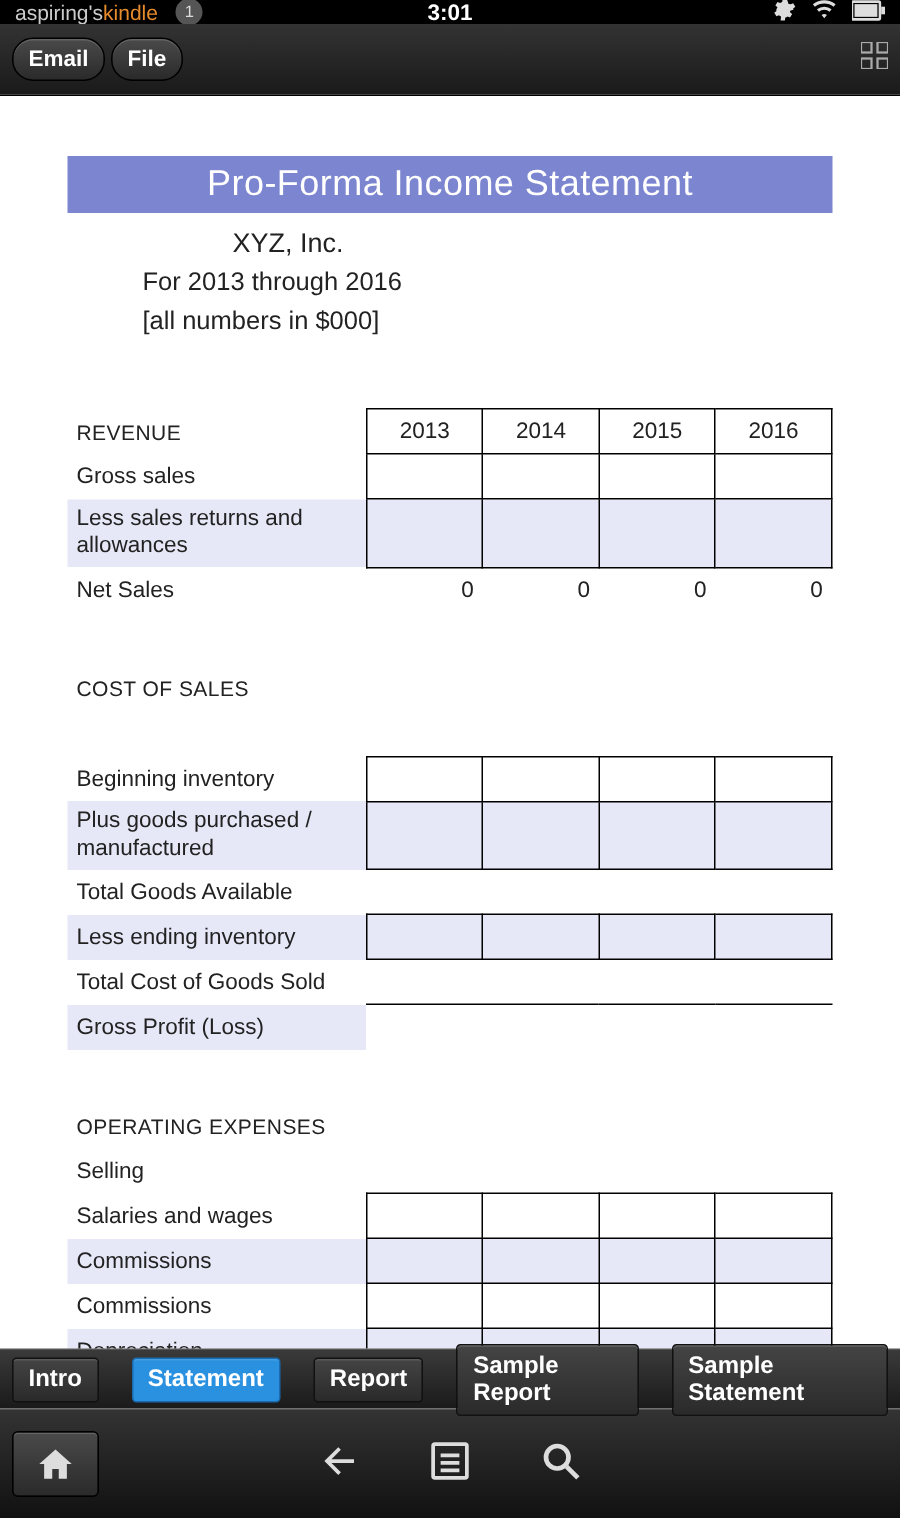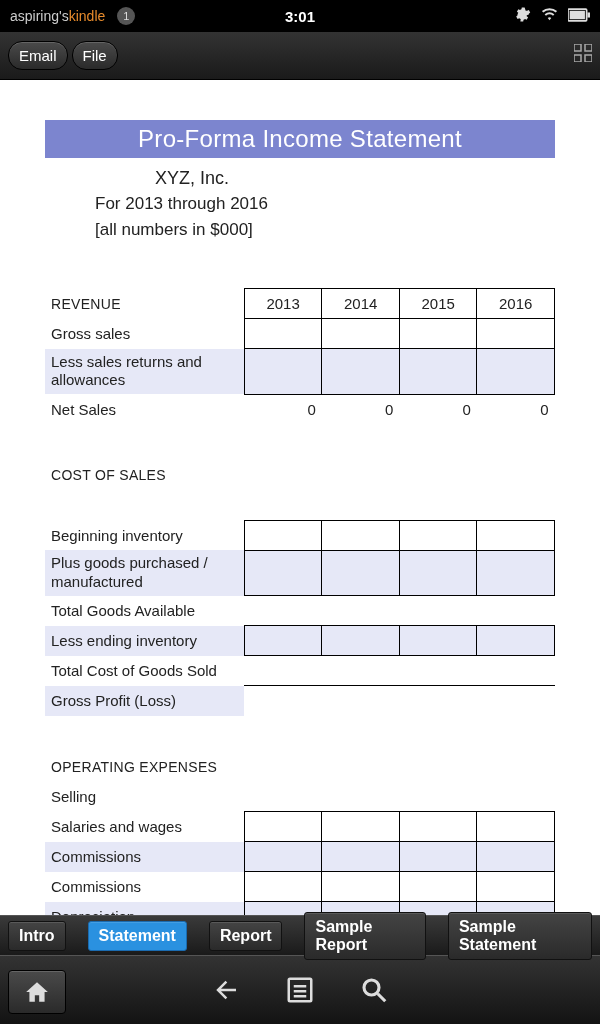--- a/index.html
+++ b/index.html
@@ -1,33 +1,33 @@
 <!DOCTYPE html>
 <html><head>
 <meta charset="utf-8">
 <style>
   * { box-sizing: border-box; margin: 0; padding: 0; }
   html, body { width: 600px; height: 1024px; overflow: hidden; font-family: Arial, Helvetica, sans-serif; background: #fff; }
   
   
-  .status-bar { height: 32px; background: #000; color: #fff; display: flex; align-items: center; padding: 0 10px; font-size: 14px; position: relative; }
+  .status-bar { height: 16px; background: #000; color: #fff; display: flex; align-items: center; padding: 0 10px; font-size: 14px; position: relative; }
   .status-left { display: flex; align-items: center; gap: 6px; }
   .status-kindle { display: flex; align-items: center; gap: 0; }
   .k-white { color: #ccc; }
   .k-orange { color: #e78b2c; }
   .status-badge { width: 18px; height: 18px; border-radius: 50%; background: #555; color: #ddd; display: flex; align-items: center; justify-content: center; font-size: 11px; margin-left: 6px; }
   .status-time { position: absolute; left: 50%; transform: translateX(-50%); font-weight: bold; font-size: 15px; }
   .status-right { margin-left: auto; display: flex; align-items: center; gap: 10px; }
   .stat-icon { color: #ddd; }
   .gear-svg, .wifi-svg { width: 17px; height: 17px; fill: #ddd; }
   .battery-svg { width: 22px; height: 14px; }
   
   
   .top-bar { height: 48px; background: linear-gradient(#333, #1a1a1a); display: flex; align-items: center; padding: 0 8px; border-bottom: 1px solid #000; position: relative; }
-  .top-btn { background: linear-gradient(#4a4a4a, #2a2a2a); color: #fff; border: 1px solid #000; border-radius: 14px; padding: 5px 10px; font-size: 15px; margin-right: 4px; font-weight: normal; box-shadow: inset 0 1px 0 rgba(255,255,255,.15); }
+  .top-btn { background: linear-gradient(#4a4a4a, #2a2a2a); color: #fff; border: 1px solid #000; border-radius: 14px; padding: 5px 10px; font-size: 15px; margin-right: 4px; font-weight: bold; box-shadow: inset 0 1px 0 rgba(255,255,255,.15); }
   .top-title { position: absolute; left: 50%; transform: translateX(-50%); color: #fff; font-size: 17px; font-weight: bold; }
   .top-extra { margin-left: auto; color: #aaa; font-size: 18px; }
 
   
   .content { height: 835px; overflow: hidden; background: #fff; padding: 40px 45px 0 45px; }
   .title-banner { background: #7c85cf; color: #fff; text-align: center; font-size: 24px; padding: 5px 0; font-weight: normal; letter-spacing: .3px; }
   .sub-lines { text-align: left; padding-left: 50px; margin-top: 6px; }
   .sub1 { font-size: 18px; color: #222; padding: 4px 0 2px 60px; }
   .sub2, .sub3 { font-size: 17px; color: #222; padding: 3px 0; }
   

